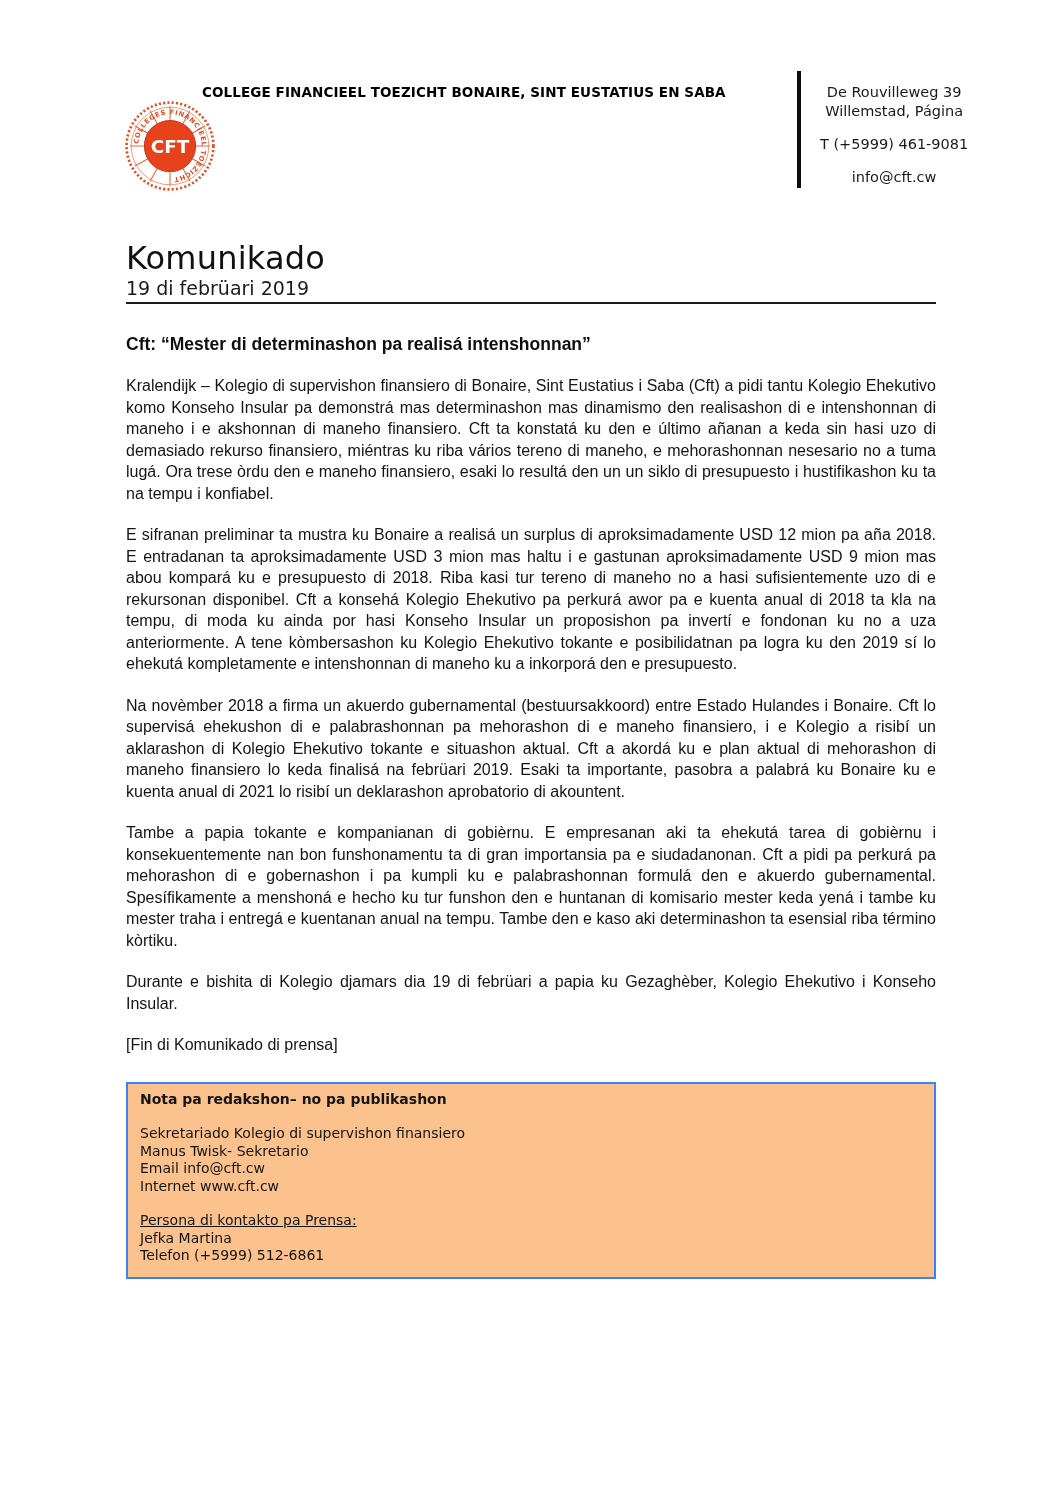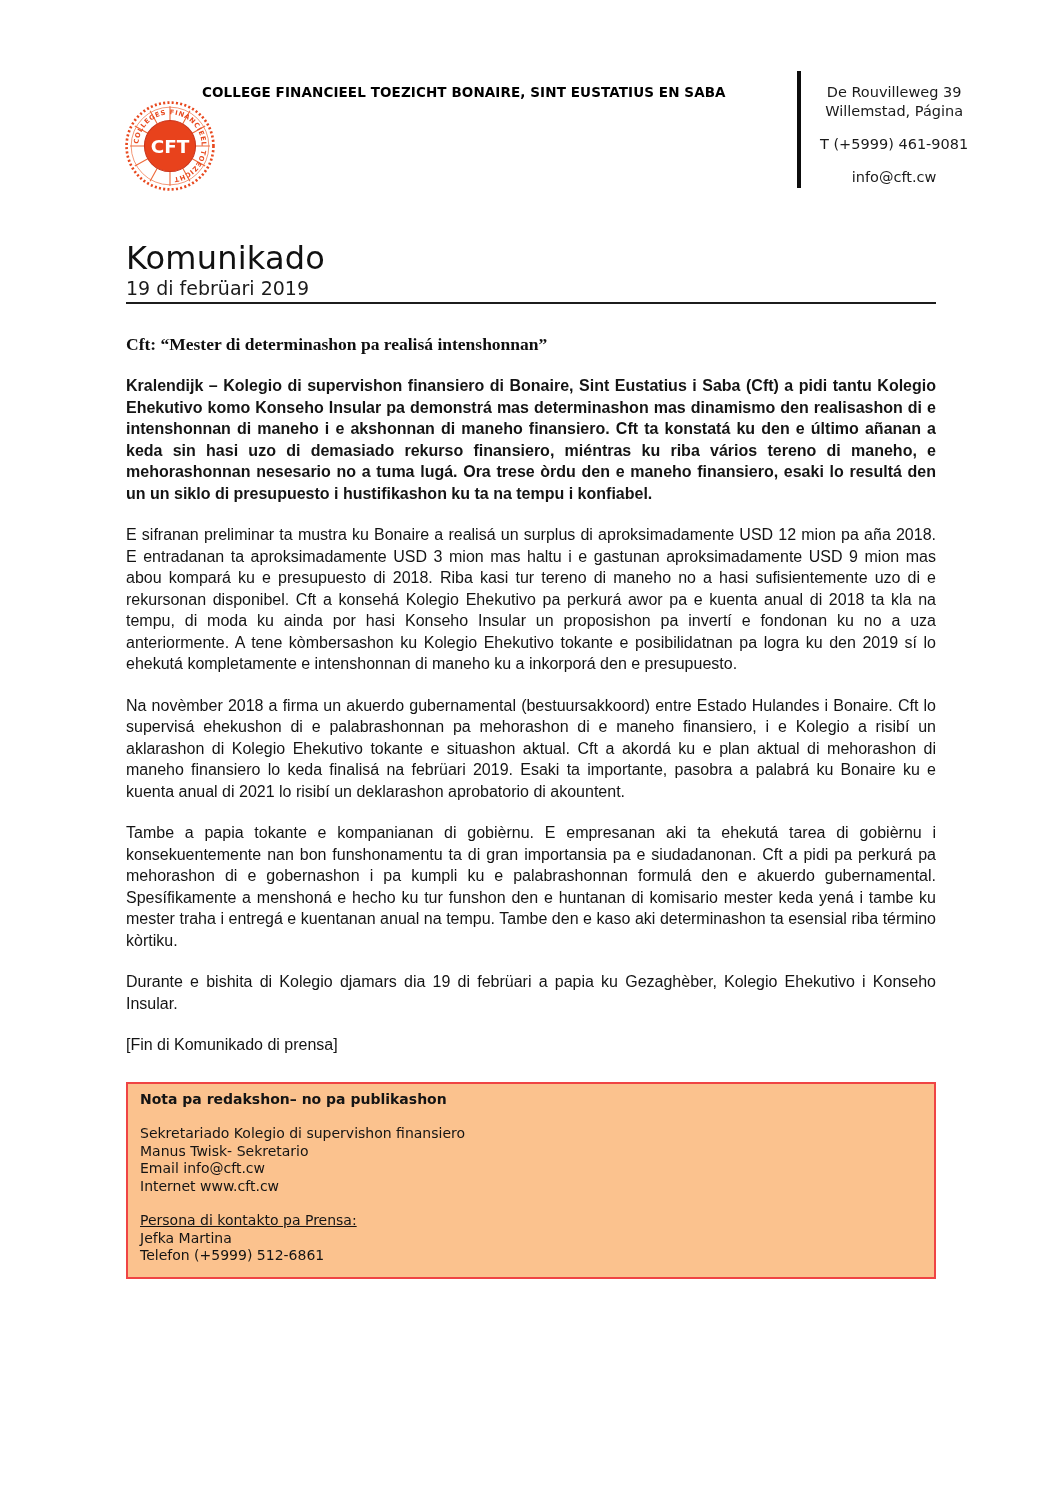--- a/index.html
+++ b/index.html
@@ -33,34 +33,34 @@
     font-size:32px;font-weight:400;line-height:37px;color:#111;
     letter-spacing:0.2px;
   }
   .date{
     font-family:"DejaVu Sans",sans-serif;
     font-size:19px;line-height:18px;color:#1a1a1a;margin-top:2px;
   }
   hr.rule{border:none;border-top:2px solid #1c1c1c;margin:5px 0 0 0;}
   h2{
     margin:30px 0 0 0;
-    font-size:17.5px;font-weight:bold;line-height:21px;color:#0f0f0f;font-family:Liberation Serif, serif;
+    font-size:17.5px;font-weight:bold;line-height:21px;color:#0f0f0f;
   }
   p.body-p{
     margin:20px 0 0 0;
     font-size:16px;line-height:21.5px;
     text-align:justify;color:#141414;
   }
-  p.lead{font-weight:bold;}
+  p.lead{font-weight:normal;}
   p.closing{text-align:left;}
   
   .note{
     margin-top:26px;
     box-sizing:border-box;width:810px;
-    background:#FBC28E;border:2px solid #ef4444;
+    background:#FBC28E;border:2px solid #3b82f6;
     padding:7px 12px 12px 12px;
     font-family:"DejaVu Sans",sans-serif;
     font-size:14px;line-height:17.5px;color:#141414;
   }
   .note-title{font-weight:bold;margin-bottom:17px;}
   .note-sec + .note-sec{margin-top:17px;}
   .note-heading{text-decoration:underline;}
   
   .footer{
     position:absolute;left:0;top:1334px;width:1058px;

